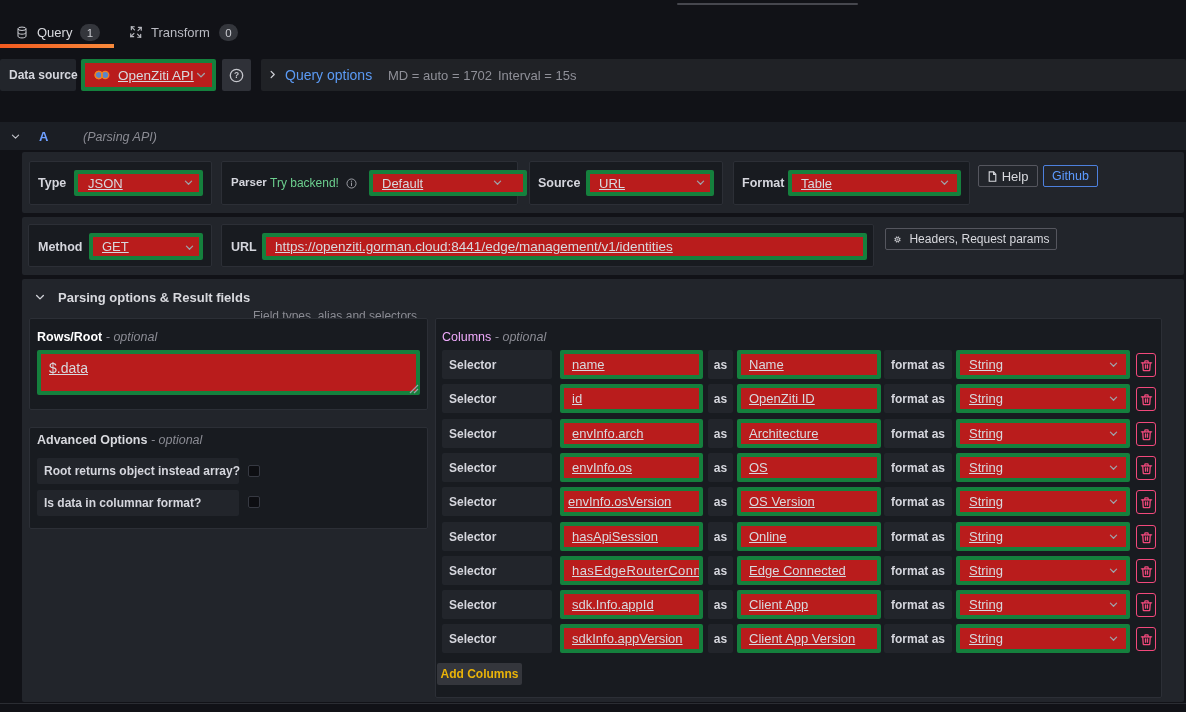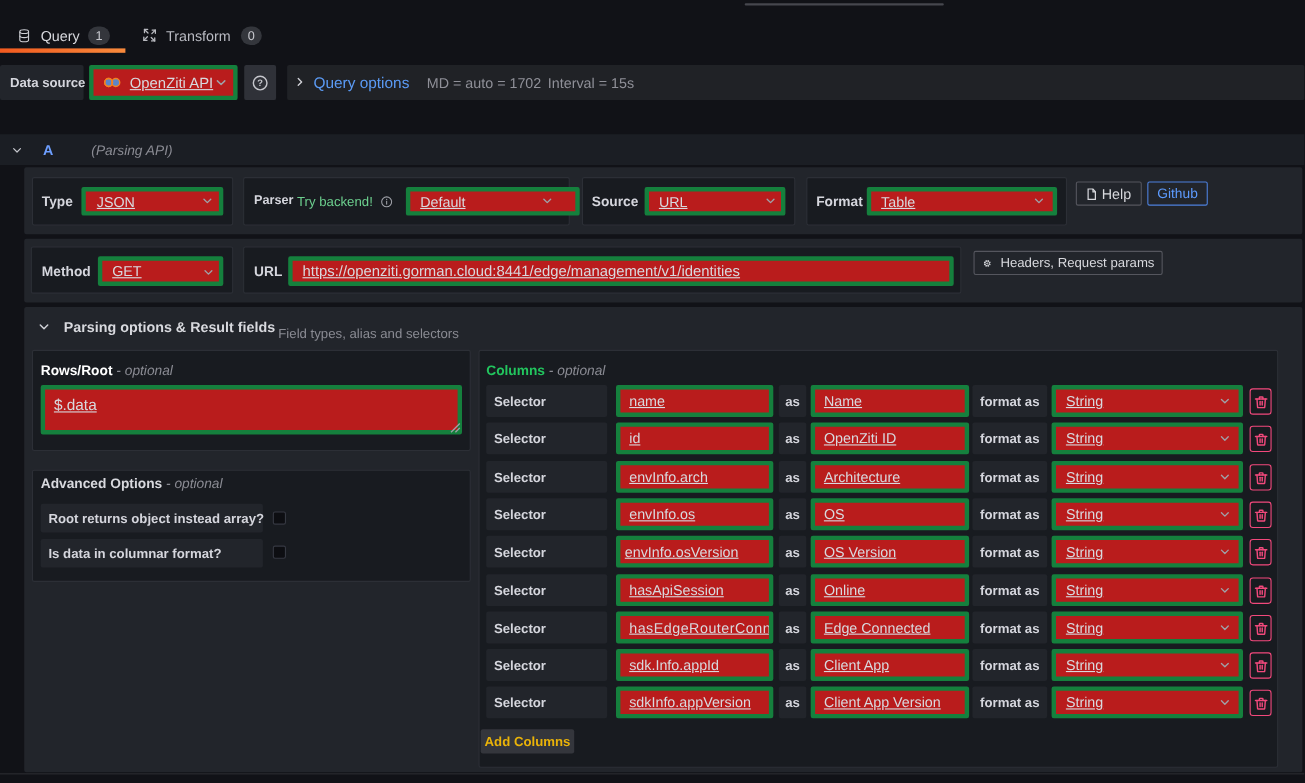--- a/index.html
+++ b/index.html
@@ -161,21 +161,21 @@
         <path d="M16.2 13.8L18.3 14.6M13.8 16.2L14.6 18.3M10.2 16.2L9.4 18.3M7.8 13.8L5.7 14.6M7.8 10.2L5.7 9.4M10.2 7.8L9.4 5.7M13.8 7.8L14.6 5.7M16.2 10.2L18.3 9.4" stroke-width="2.6"></path>
       </svg>
   <span style="margin-left:6px">Headers, Request params</span>
 </div>
 
 <div class="block" style="left:22px;top:279px;width:1162px;height:423px"></div>
 <svg class="abs" style="left:34px;top:291px" width="12" height="12" viewBox="0 0 16 16">
       <path d="M3.5 6l4.5 4.5L12.5 6" fill="none" stroke="#cfd0d6" stroke-width="1.8" stroke-linecap="round" stroke-linejoin="round"></path>
     </svg>
 <div class="abs" style="left:58px;top:290px;color:#d8d9de;font-size:13px;font-weight:700">Parsing options &amp; Result fields</div>
-<div class="abs" style="left:253px;top:296px;color:#8a8b93;font-size:12px">Field types, alias and selectors</div>
+<div class="abs" style="left:253px;top:309px;color:#8a8b93;font-size:12px">Field types, alias and selectors</div>
 
 <div class="gbox" style="left:29px;top:318px;width:399px;height:92px"></div>
 <div class="abs" style="left:37px;top:330px;font-size:12.5px"><span style="color:#ffffff;font-weight:700">Rows/Root</span><span style="color:#8a8b93;font-style:italic"> - optional</span></div>
 <div class="abs input" style="left:37px;top:350px;width:383px;height:45px;align-items:flex-start">
       <span style="padding:6px 0 0 8px;font-size:14px">$.data</span>
     </div>
 <svg class="abs" style="left:409px;top:384px" width="10" height="10" viewBox="0 0 10 10">
       <path d="M9 1L1 9M9 5L5 9" stroke="#9fa1a8" stroke-width="1.2"></path>
     </svg>
 
@@ -184,21 +184,21 @@
 <div class="abs ilabel" style="left:37px;top:458px;width:202px;height:26px">
       <span style="padding-left:7px;font-size:12px">Root returns object instead array?</span>
     </div>
 <div class="abs" style="left:248px;top:465px;width:12px;height:12px;background:#0d0e12;border:1px solid #363942;border-radius:2px"></div>
 <div class="abs ilabel" style="left:37px;top:490px;width:202px;height:26px">
       <span style="padding-left:7px;font-size:12px">Is data in columnar format?</span>
     </div>
 <div class="abs" style="left:248px;top:496px;width:12px;height:12px;background:#0d0e12;border:1px solid #363942;border-radius:2px"></div>
 
 <div class="gbox" style="left:435px;top:318px;width:727px;height:380px"></div>
-<div class="abs" style="left:442px;top:330px;font-size:12.5px"><span style="color:#22c55e;font-weight:700">Columns</span><span style="color:#8a8b93;font-style:italic"> - optional</span></div>
+<div class="abs" style="left:442px;top:330px;font-size:12.5px"><span style="color:#f0abfc;font-weight:400">Columns</span><span style="color:#8a8b93;font-style:italic"> - optional</span></div>
 
 <div class="abs ilabel" style="left:442px;top:350px;width:110px;height:29px">
       <span style="padding-left:7px">Selector</span>
     </div>
 <div class="abs input" style="left:560px;top:350px;width:143px;height:29px">
       <span style="padding-left:8px">name</span>
     </div>
 <div class="abs ilabel" style="left:708px;top:350px;width:25px;height:29px;justify-content:center">
       <span>as</span>
     </div>

